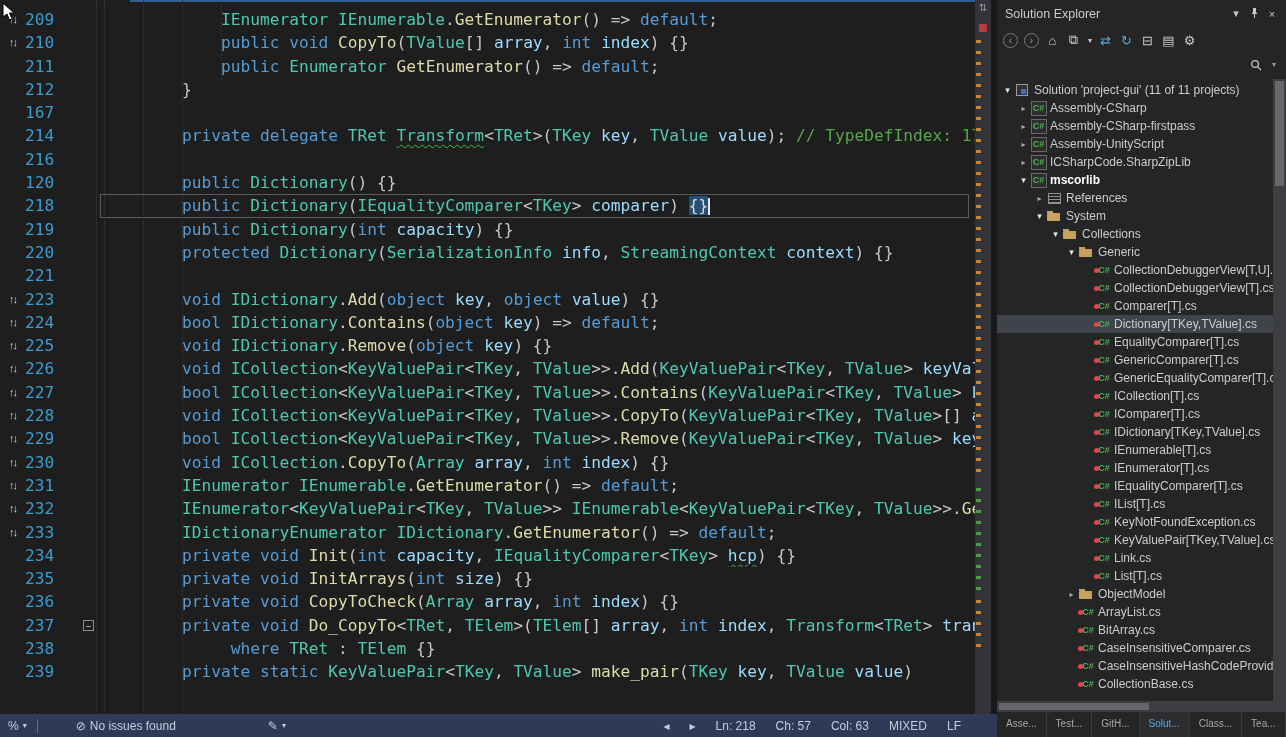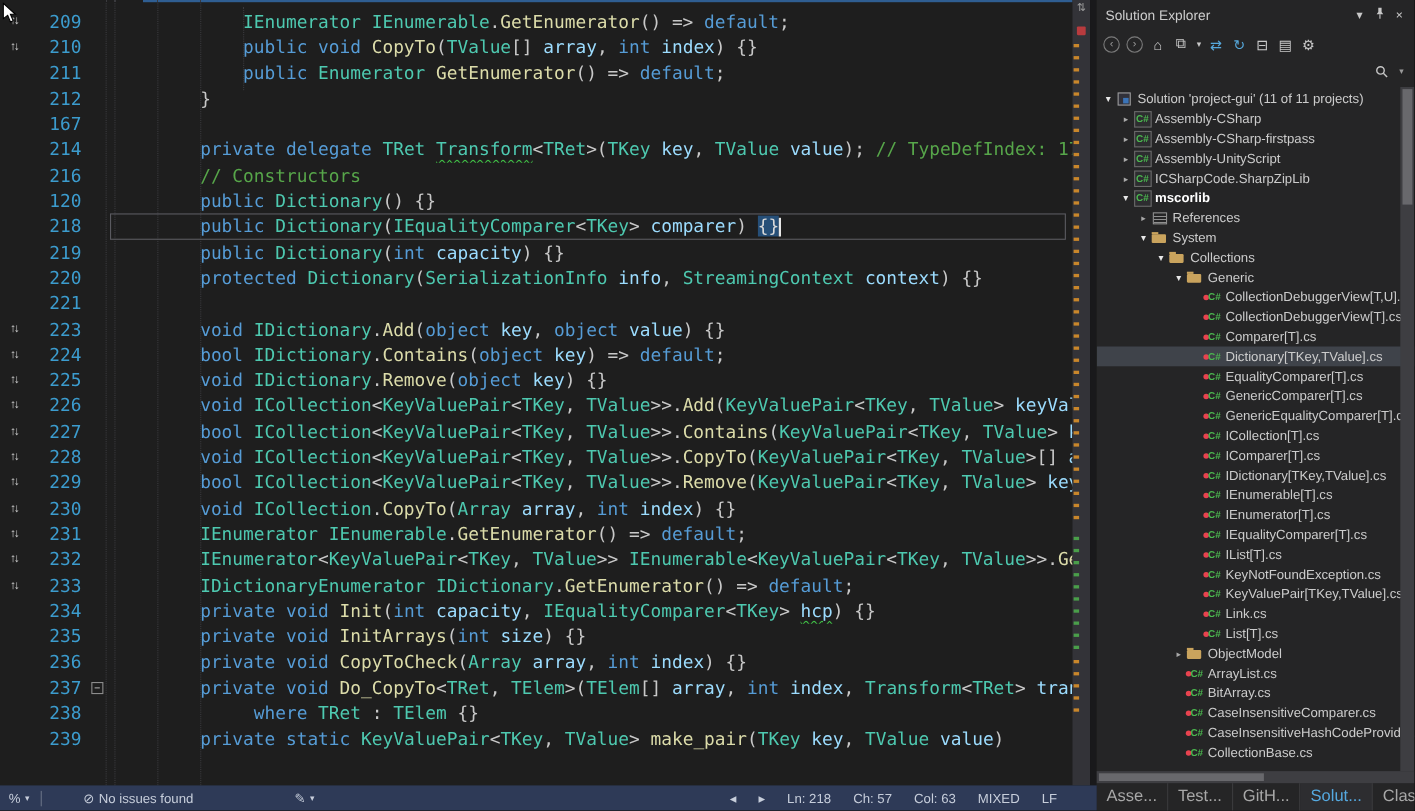--- a/index.html
+++ b/index.html
@@ -10,21 +10,21 @@
   .editor{position:absolute;left:0;top:0;width:991px;height:714px;background:#1E1E1E;overflow:hidden;}
   .tab-sliver{position:absolute;left:130px;top:0;width:845px;height:2px;background:#2F5E92;}
   .guide{position:absolute;top:0;bottom:0;width:0;border-left:1px dotted #3A3A3E;}
   .g0{left:96px;}  .g1{left:104px;} .g2{left:143px;} .g3{left:182px;}
   .g4{left:221px;top:6px;height:76px;bottom:auto;}
   .code-lines{position:absolute;top:8px;left:0;right:16px;
       font-family:"DejaVu Sans Mono",monospace;font-size:16.2px;}
   .cl{display:flex;height:23.3px;line-height:23.3px;white-space:pre;position:relative;}
   .gl{width:25px;flex:none;text-align:center;color:#CFCFCF;font-family:"Liberation Sans",sans-serif;
       font-size:11px;letter-spacing:-2px;font-weight:bold;}
-  .lnn{width:55px;flex:none;box-sizing:border-box;text-align:right;padding-right:6px;color:#3C9CCE;}
+  .lnn{width:55px;flex:none;box-sizing:border-box;text-align:left;padding-right:6px;color:#3C9CCE;}
   .fm{width:24px;flex:none;position:relative;}
   .foldbox{position:absolute;left:3px;top:6px;width:11px;height:11px;line-height:10px;border:1px solid #8C8C8C;
       background:#1E1E1E;color:#C8C8C8;font-size:9px;text-align:center;box-sizing:border-box;}
   .cd{flex:1;color:#C8C8C8;overflow:hidden;}
   .cur::before{content:'';position:absolute;left:100px;right:6px;top:0;bottom:0;border:1px solid #5A5A60;pointer-events:none;}
   .tk-kw{color:#569CD6;} .tk-ty{color:#4EC9B0;} .tk-m{color:#DCDCAA;}
   .tk-p{color:#9CDCFE;}  .tk-c{color:#57A64A;}  .tk-pl{color:#C8C8C8;}
   .tk-sel{background:#264F78;color:#D9D9D9;}
   .sq{text-decoration:underline;text-decoration-style:wavy;text-decoration-color:#3FBF45;
       text-decoration-thickness:1px;text-underline-offset:3px;}
@@ -69,21 +69,21 @@
   .nico.references::before{content:'';position:absolute;left:2px;top:2px;width:11px;height:9px;border:1px solid #8F8F8F;
       background:repeating-linear-gradient(180deg,#252526 0 2px,#8F8F8F 2px 3px);}
   .nico.project::before{content:'';position:absolute;left:1px;top:0;width:14px;height:13px;border:1px solid #6A6A6A;background:#2D2D30;}
   .cslbl{position:relative;z-index:1;font-size:9px;font-weight:bold;color:#4BB74F;font-family:"Liberation Sans",sans-serif;}
   .nico.csfile .cslbl{margin-left:3px;}
   .nico.csfile::before{content:'';position:absolute;left:0;top:5px;width:5px;height:5px;border-radius:50%;background:#E8434F;}
   .tree-vscroll{position:absolute;right:0;top:0;bottom:0;width:13px;background:#3E3E42;}
   .tree-vscroll .thumb{position:absolute;left:2px;right:2px;top:2px;height:105px;background:#68686C;}
   .se-hscroll{height:11px;flex:none;background:#3E3E42;position:relative;}
   .se-hscroll .thumb{position:absolute;left:2px;top:2px;width:150px;height:7px;background:#68686C;}
-  .se-tabs{height:25px;flex:none;background:#252526;display:flex;align-items:stretch;font-size:15px;}
+  .se-tabs{height:25px;flex:none;background:#252526;display:flex;align-items:stretch;font-size:10px;}
   .se-tab{padding:0 9px;line-height:23px;color:#A8A8A8;border-right:1px solid #3A3A3C;}
   .se-tab.active{background:#2D2D30;color:#55A9E0;}
 
   
   .statusbar{position:absolute;left:0;top:714px;width:997px;height:23px;background:#2E3A57;
       box-sizing:border-box;display:flex;align-items:center;padding:0 8px;font-size:12px;color:#C7CEDB;}
   .sb-item{display:inline-flex;align-items:center;gap:4px;}
   .sb-caret{font-size:8px;}
   .sb-divider{width:1px;height:14px;background:rgba(255,255,255,.28);margin:0 10px;}
   .sb-issues{margin-left:28px;}
@@ -104,21 +104,21 @@
     <div class="guide g2"></div>
     <div class="guide g3"></div>
     <div class="guide g4"></div>
     <div class="code-lines">
         <div class="cl"><span class="gl">↑↓</span><span class="lnn">209</span><span class="fm"></span><span class="cd">            <span class="tk-ty">IEnumerator</span><span class="tk-pl"> </span><span class="tk-ty">IEnumerable</span><span class="tk-pl">.</span><span class="tk-m">GetEnumerator</span><span class="tk-pl">() =&gt; </span><span class="tk-kw">default</span><span class="tk-pl">;</span></span></div>
         <div class="cl"><span class="gl">↑↓</span><span class="lnn">210</span><span class="fm"></span><span class="cd">            <span class="tk-kw">public</span><span class="tk-pl"> </span><span class="tk-kw">void</span><span class="tk-pl"> </span><span class="tk-m">CopyTo</span><span class="tk-pl">(</span><span class="tk-ty">TValue</span><span class="tk-pl">[] </span><span class="tk-p">array</span><span class="tk-pl">, </span><span class="tk-kw">int</span><span class="tk-pl"> </span><span class="tk-p">index</span><span class="tk-pl">) {}</span></span></div>
         <div class="cl"><span class="gl"></span><span class="lnn">211</span><span class="fm"></span><span class="cd">            <span class="tk-kw">public</span><span class="tk-pl"> </span><span class="tk-ty">Enumerator</span><span class="tk-pl"> </span><span class="tk-m">GetEnumerator</span><span class="tk-pl">() =&gt; </span><span class="tk-kw">default</span><span class="tk-pl">;</span></span></div>
         <div class="cl"><span class="gl"></span><span class="lnn">212</span><span class="fm"></span><span class="cd">        <span class="tk-pl">}</span></span></div>
         <div class="cl"><span class="gl"></span><span class="lnn">167</span><span class="fm"></span><span class="cd"></span></div>
         <div class="cl"><span class="gl"></span><span class="lnn">214</span><span class="fm"></span><span class="cd">        <span class="tk-kw">private</span><span class="tk-pl"> </span><span class="tk-kw">delegate</span><span class="tk-pl"> </span><span class="tk-ty">TRet</span><span class="tk-pl"> </span><span class="tk-ty sq">Transform</span><span class="tk-pl">&lt;</span><span class="tk-ty">TRet</span><span class="tk-pl">&gt;(</span><span class="tk-ty">TKey</span><span class="tk-pl"> </span><span class="tk-p">key</span><span class="tk-pl">, </span><span class="tk-ty">TValue</span><span class="tk-pl"> </span><span class="tk-p">value</span><span class="tk-pl">); </span><span class="tk-c">// TypeDefIndex: 1706</span></span></div>
-        <div class="cl"><span class="gl"></span><span class="lnn">216</span><span class="fm"></span><span class="cd">        <span class="tk-c">// Constructors</span></span></div>
+        <div class="cl"><span class="gl"></span><span class="lnn">216</span><span class="fm"></span></div>
         <div class="cl"><span class="gl"></span><span class="lnn">120</span><span class="fm"></span><span class="cd">        <span class="tk-kw">public</span><span class="tk-pl"> </span><span class="tk-ty">Dictionary</span><span class="tk-pl">() {}</span></span></div>
         <div class="cl cur"><span class="gl"></span><span class="lnn">218</span><span class="fm"></span><span class="cd">        <span class="tk-kw">public</span><span class="tk-pl"> </span><span class="tk-ty">Dictionary</span><span class="tk-pl">(</span><span class="tk-ty">IEqualityComparer</span><span class="tk-pl">&lt;</span><span class="tk-ty">TKey</span><span class="tk-pl">&gt; </span><span class="tk-p">comparer</span><span class="tk-pl">) </span><span class="tk-sel">{}</span><span class="edit-caret"></span></span></div>
         <div class="cl"><span class="gl"></span><span class="lnn">219</span><span class="fm"></span><span class="cd">        <span class="tk-kw">public</span><span class="tk-pl"> </span><span class="tk-ty">Dictionary</span><span class="tk-pl">(</span><span class="tk-kw">int</span><span class="tk-pl"> </span><span class="tk-p">capacity</span><span class="tk-pl">) {}</span></span></div>
         <div class="cl"><span class="gl"></span><span class="lnn">220</span><span class="fm"></span><span class="cd">        <span class="tk-kw">protected</span><span class="tk-pl"> </span><span class="tk-ty">Dictionary</span><span class="tk-pl">(</span><span class="tk-ty">SerializationInfo</span><span class="tk-pl"> </span><span class="tk-p">info</span><span class="tk-pl">, </span><span class="tk-ty">StreamingContext</span><span class="tk-pl"> </span><span class="tk-p">context</span><span class="tk-pl">) {}</span></span></div>
         <div class="cl"><span class="gl"></span><span class="lnn">221</span><span class="fm"></span><span class="cd"></span></div>
         <div class="cl"><span class="gl">↑↓</span><span class="lnn">223</span><span class="fm"></span><span class="cd">        <span class="tk-kw">void</span><span class="tk-pl"> </span><span class="tk-ty">IDictionary</span><span class="tk-pl">.</span><span class="tk-m">Add</span><span class="tk-pl">(</span><span class="tk-kw">object</span><span class="tk-pl"> </span><span class="tk-p">key</span><span class="tk-pl">, </span><span class="tk-kw">object</span><span class="tk-pl"> </span><span class="tk-p">value</span><span class="tk-pl">) {}</span></span></div>
         <div class="cl"><span class="gl">↑↓</span><span class="lnn">224</span><span class="fm"></span><span class="cd">        <span class="tk-kw">bool</span><span class="tk-pl"> </span><span class="tk-ty">IDictionary</span><span class="tk-pl">.</span><span class="tk-m">Contains</span><span class="tk-pl">(</span><span class="tk-kw">object</span><span class="tk-pl"> </span><span class="tk-p">key</span><span class="tk-pl">) =&gt; </span><span class="tk-kw">default</span><span class="tk-pl">;</span></span></div>
         <div class="cl"><span class="gl">↑↓</span><span class="lnn">225</span><span class="fm"></span><span class="cd">        <span class="tk-kw">void</span><span class="tk-pl"> </span><span class="tk-ty">IDictionary</span><span class="tk-pl">.</span><span class="tk-m">Remove</span><span class="tk-pl">(</span><span class="tk-kw">object</span><span class="tk-pl"> </span><span class="tk-p">key</span><span class="tk-pl">) {}</span></span></div>
         <div class="cl"><span class="gl">↑↓</span><span class="lnn">226</span><span class="fm"></span><span class="cd">        <span class="tk-kw">void</span><span class="tk-pl"> </span><span class="tk-ty">ICollection</span><span class="tk-pl">&lt;</span><span class="tk-ty">KeyValuePair</span><span class="tk-pl">&lt;</span><span class="tk-ty">TKey</span><span class="tk-pl">, </span><span class="tk-ty">TValue</span><span class="tk-pl">&gt;&gt;.</span><span class="tk-m">Add</span><span class="tk-pl">(</span><span class="tk-ty">KeyValuePair</span><span class="tk-pl">&lt;</span><span class="tk-ty">TKey</span><span class="tk-pl">, </span><span class="tk-ty">TValue</span><span class="tk-pl">&gt; </span><span class="tk-p">keyValuePair</span></span></div>
         <div class="cl"><span class="gl">↑↓</span><span class="lnn">227</span><span class="fm"></span><span class="cd">        <span class="tk-kw">bool</span><span class="tk-pl"> </span><span class="tk-ty">ICollection</span><span class="tk-pl">&lt;</span><span class="tk-ty">KeyValuePair</span><span class="tk-pl">&lt;</span><span class="tk-ty">TKey</span><span class="tk-pl">, </span><span class="tk-ty">TValue</span><span class="tk-pl">&gt;&gt;.</span><span class="tk-m">Contains</span><span class="tk-pl">(</span><span class="tk-ty">KeyValuePair</span><span class="tk-pl">&lt;</span><span class="tk-ty">TKey</span><span class="tk-pl">, </span><span class="tk-ty">TValue</span><span class="tk-pl">&gt; </span><span class="tk-p">keyValuePair</span></span></div>

